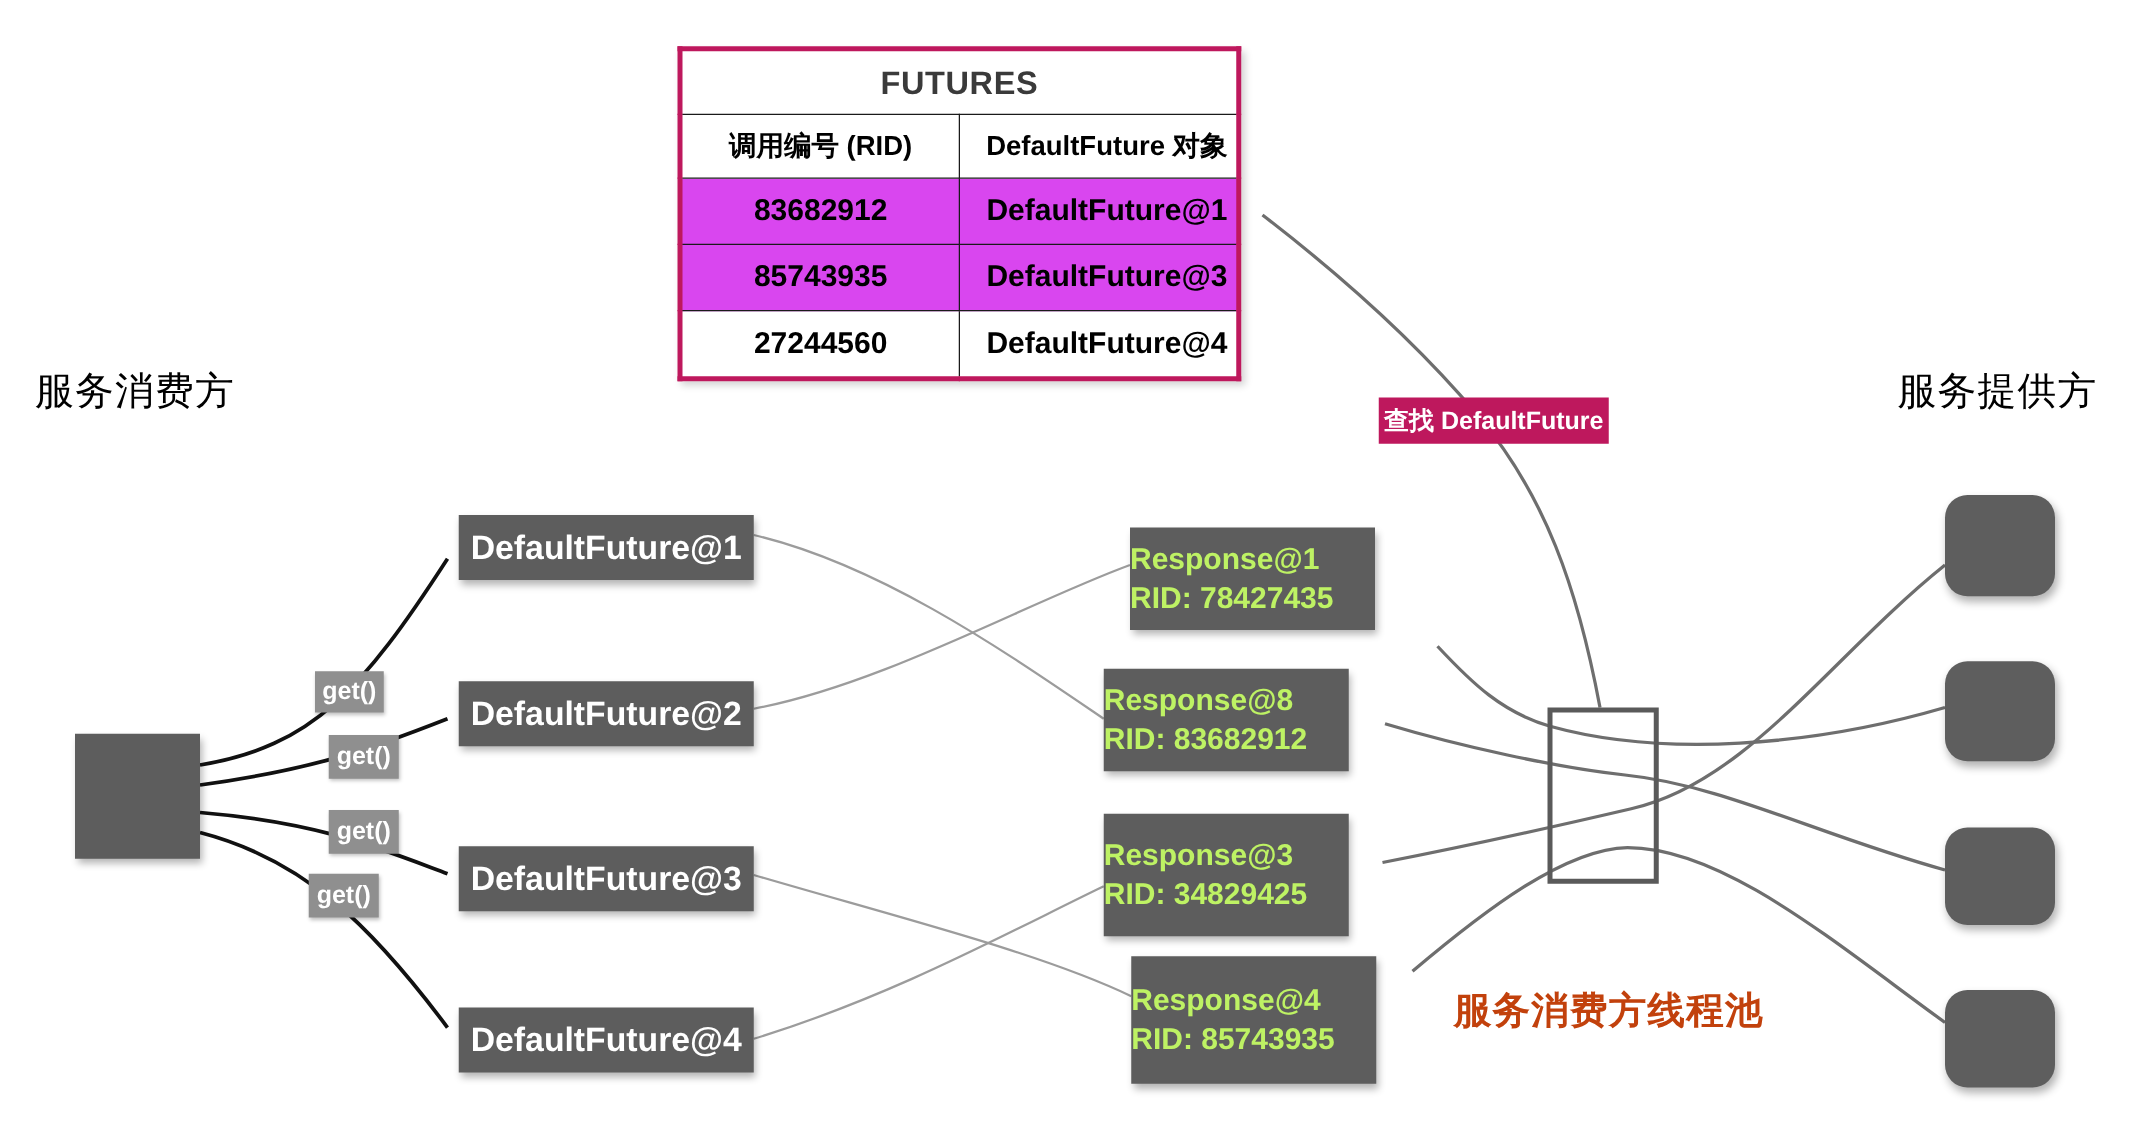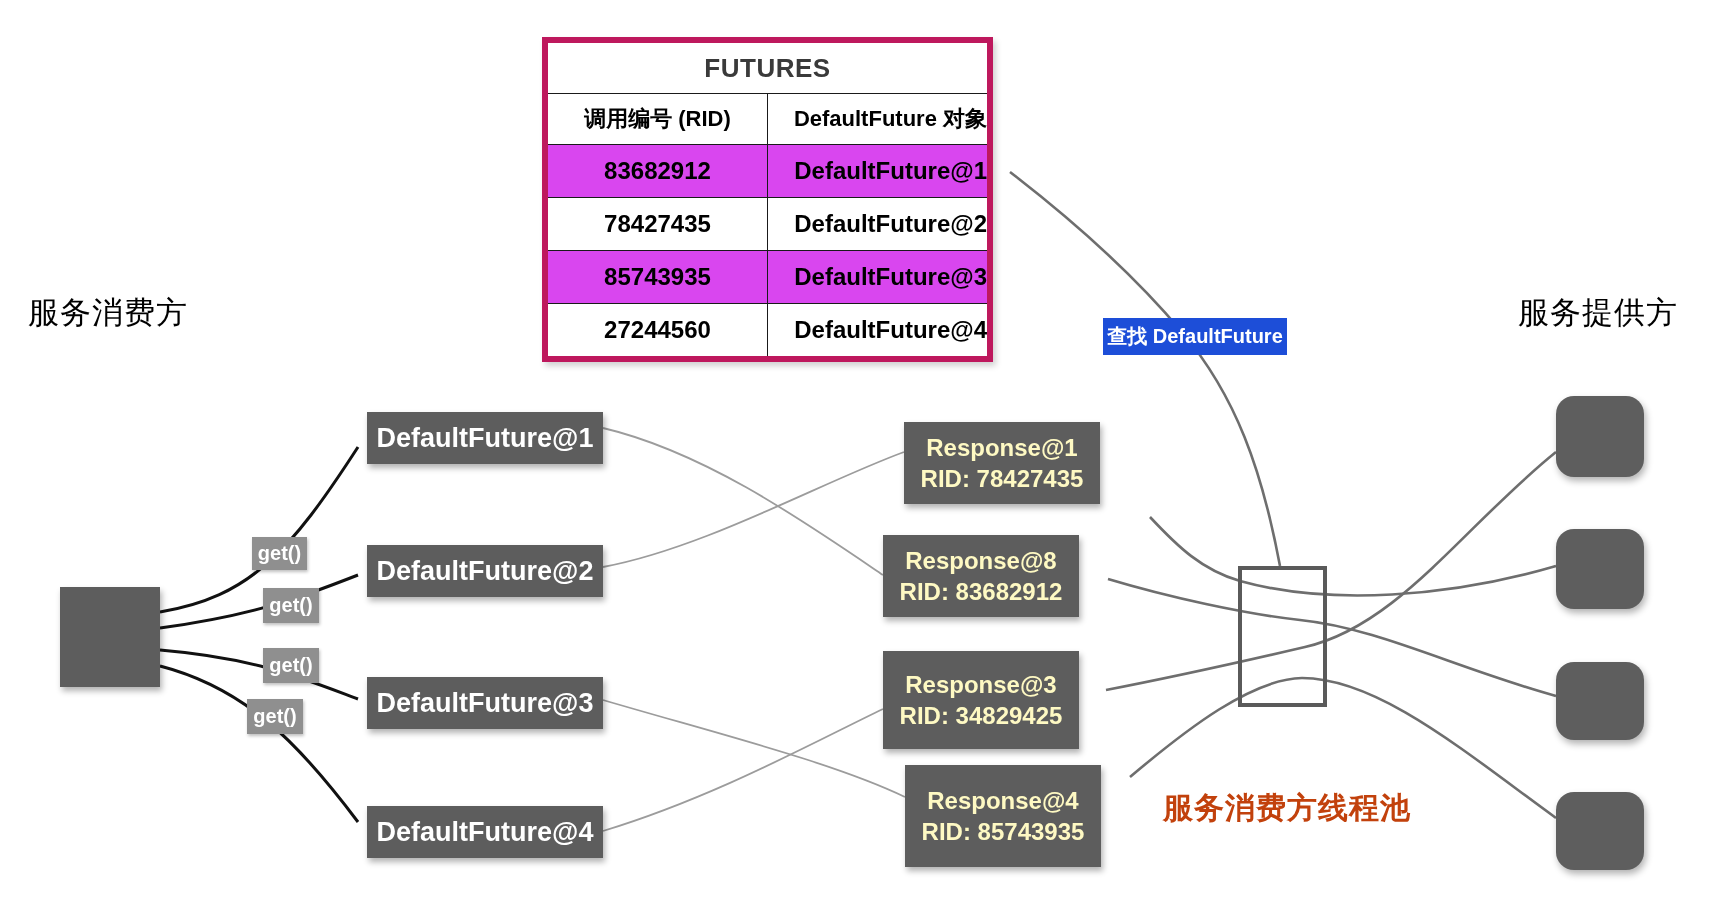--- a/index.html
+++ b/index.html
@@ -23,50 +23,50 @@
   .futures-table table{border-collapse:collapse;background:#fff;table-layout:fixed;width:451px;}
   .futures-table th,.futures-table td{
     border:1px solid #1a1a1a;text-align:center;vertical-align:middle;
     font-weight:bold;color:#000;padding:0;
   }
   .futures-table .title-row th{height:50px;font-size:26px;color:#3a3a3a;letter-spacing:.5px;}
   .futures-table .head-row th{height:50px;font-size:22px;}
   .futures-table td{height:52px;font-size:24px;}
   .futures-table .col-rid{width:226px;}
   .futures-table .col-obj{width:225px;}
-  .futures-table .left{text-align:right;padding-left:14px;}
+  .futures-table .left{text-align:center;padding-left:14px;}
   .futures-table tr.alt td{background:#d946ef;}
-  .futures-table table{border:6px solid #be185d;}
+  .futures-table table{border:4px solid #be185d;}
 
   
   .consumer-box{
     position:absolute;z-index:2;left:60px;top:587px;width:100px;height:100px;
     background:#5d5d5d;box-shadow:2px 4px 6px rgba(0,0,0,.3);
   }
   .provider-box{
     position:absolute;z-index:2;left:1556px;width:88px;height:80px;border-radius:18px;
     background:#5e5e5e;box-shadow:2px 4px 7px rgba(0,0,0,.3);
   }
   .future-box{
     position:absolute;z-index:2;left:367px;width:236px;height:52px;background:#5d5d5d;
     color:#fff;font-weight:bold;font-size:27px;display:flex;align-items:center;justify-content:center;
     box-shadow:2px 4px 6px rgba(0,0,0,.3);white-space:nowrap;
   }
   .response-box{
-    position:absolute;z-index:2;width:196px;height:82px;background:#5d5d5d;color:#fef9c3;
-    font-weight:bold;font-size:24px;display:flex;flex-direction:column;align-items:center;
+    position:absolute;z-index:2;width:196px;height:82px;background:#5d5d5d;color:#bef264;
+    font-weight:bold;font-size:24px;display:flex;flex-direction:column;
     justify-content:center;line-height:31px;box-shadow:2px 4px 6px rgba(0,0,0,.3);white-space:nowrap;
   }
   .get-label{
     position:absolute;z-index:3;width:56px;height:35px;background:#8f8f8f;color:#fff;
     font-weight:bold;font-size:20px;display:flex;align-items:center;justify-content:center;
     box-shadow:1px 2px 3px rgba(0,0,0,.25);
   }
   .lookup-label{
-    position:absolute;z-index:3;left:1103px;top:318px;width:184px;height:37px;background:#1d4ed8;
+    position:absolute;z-index:3;left:1103px;top:318px;width:184px;height:37px;background:#be185d;
     color:#fff;font-weight:bold;font-size:20px;display:flex;align-items:center;justify-content:center;
     white-space:nowrap;
   }
   .thread-pool-rect{
     position:absolute;z-index:2;left:1238px;top:566px;width:89px;height:141px;
     border:4px solid #5a5a5a;background:transparent;box-sizing:border-box;
   }
   .thread-pool-label{
     position:absolute;z-index:2;left:1163px;top:788px;font-weight:bold;font-size:30px;color:#c2410c;
     white-space:nowrap;letter-spacing:1px;
@@ -115,24 +115,20 @@
         <th colspan="2">FUTURES</th>
       </tr>
       <tr class="head-row">
         <th class="col-rid">调用编号 (RID)</th>
         <th class="col-obj left">DefaultFuture 对象</th>
       </tr>
       <tr class="alt">
         <td>83682912</td>
         <td class="left">DefaultFuture@1</td>
       </tr>
-      <tr>
-        <td>78427435</td>
-        <td class="left">DefaultFuture@2</td>
-      </tr>
       <tr class="alt">
         <td>85743935</td>
         <td class="left">DefaultFuture@3</td>
       </tr>
       <tr>
         <td>27244560</td>
         <td class="left">DefaultFuture@4</td>
       </tr>
     </tbody>
       </table>

